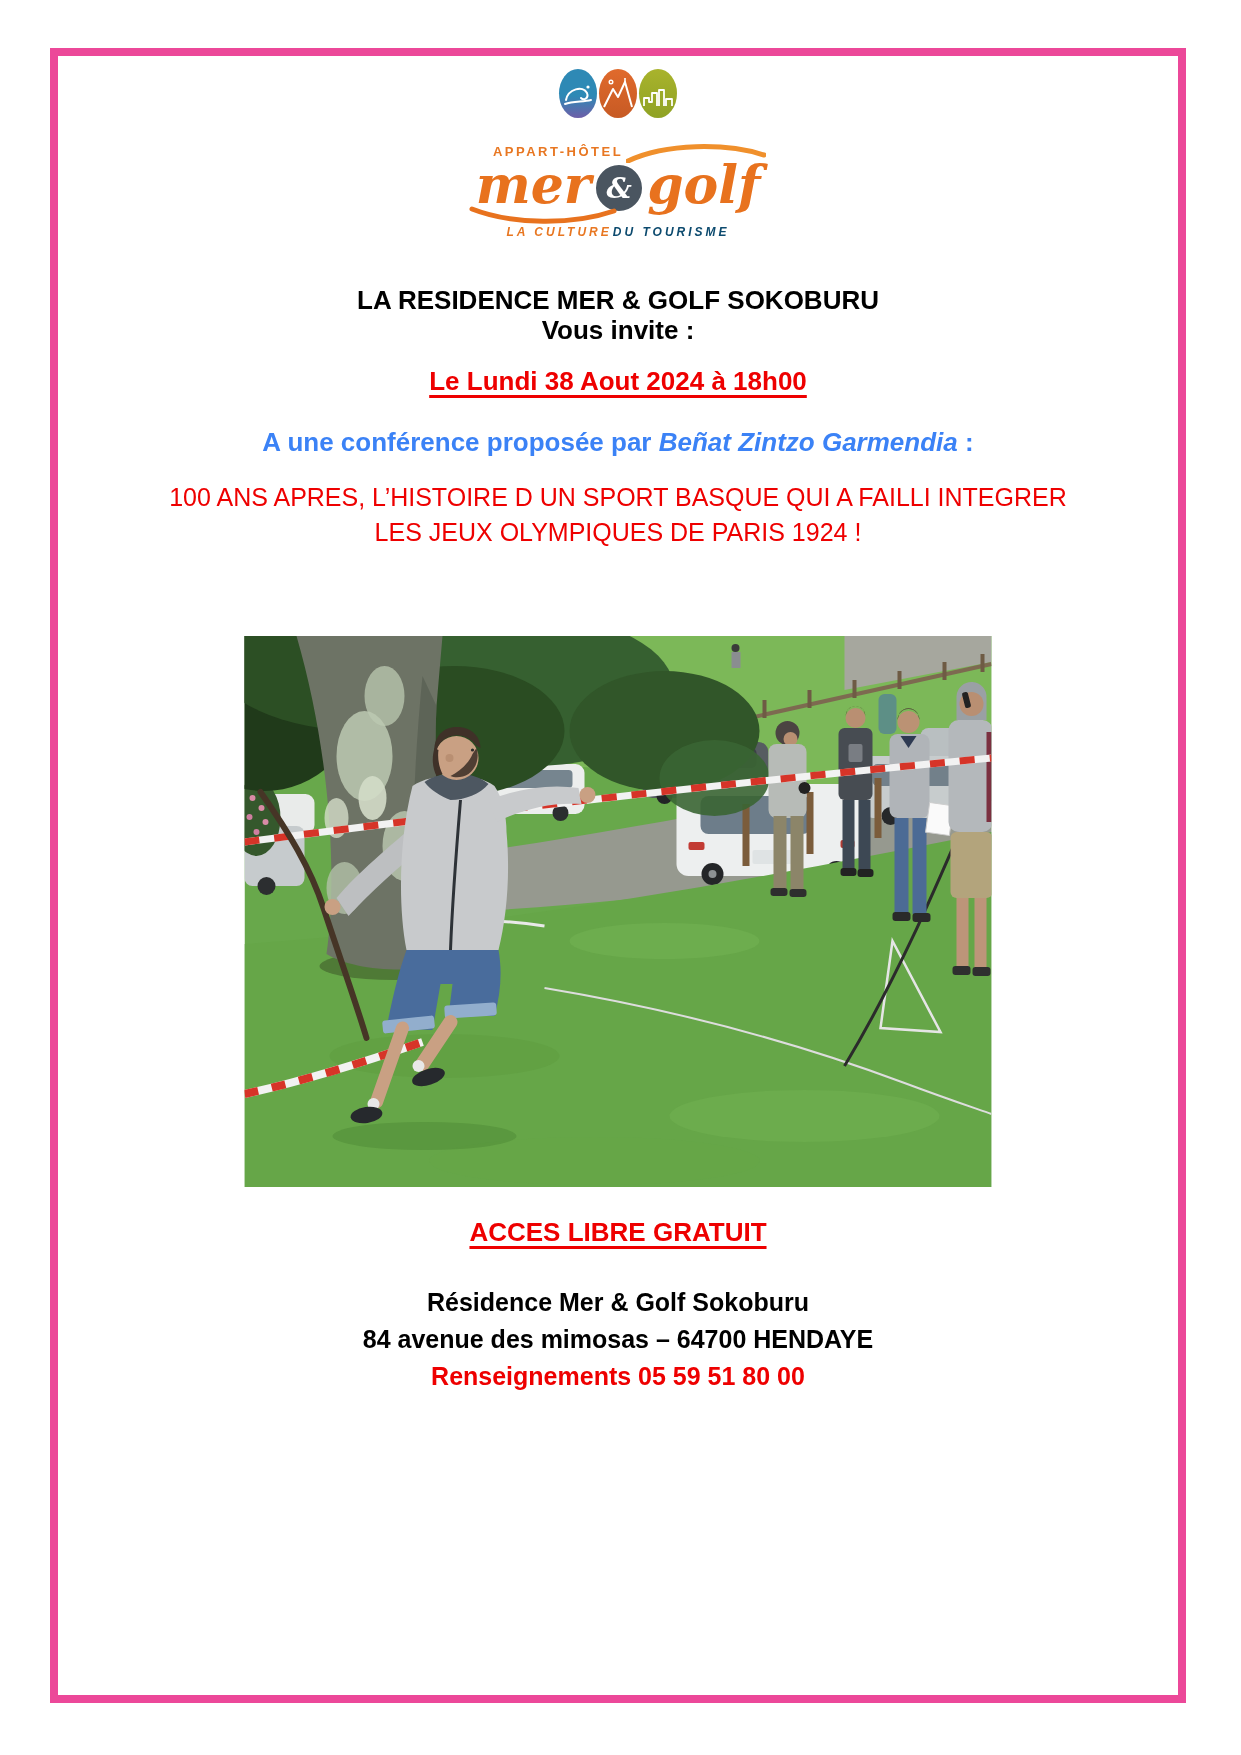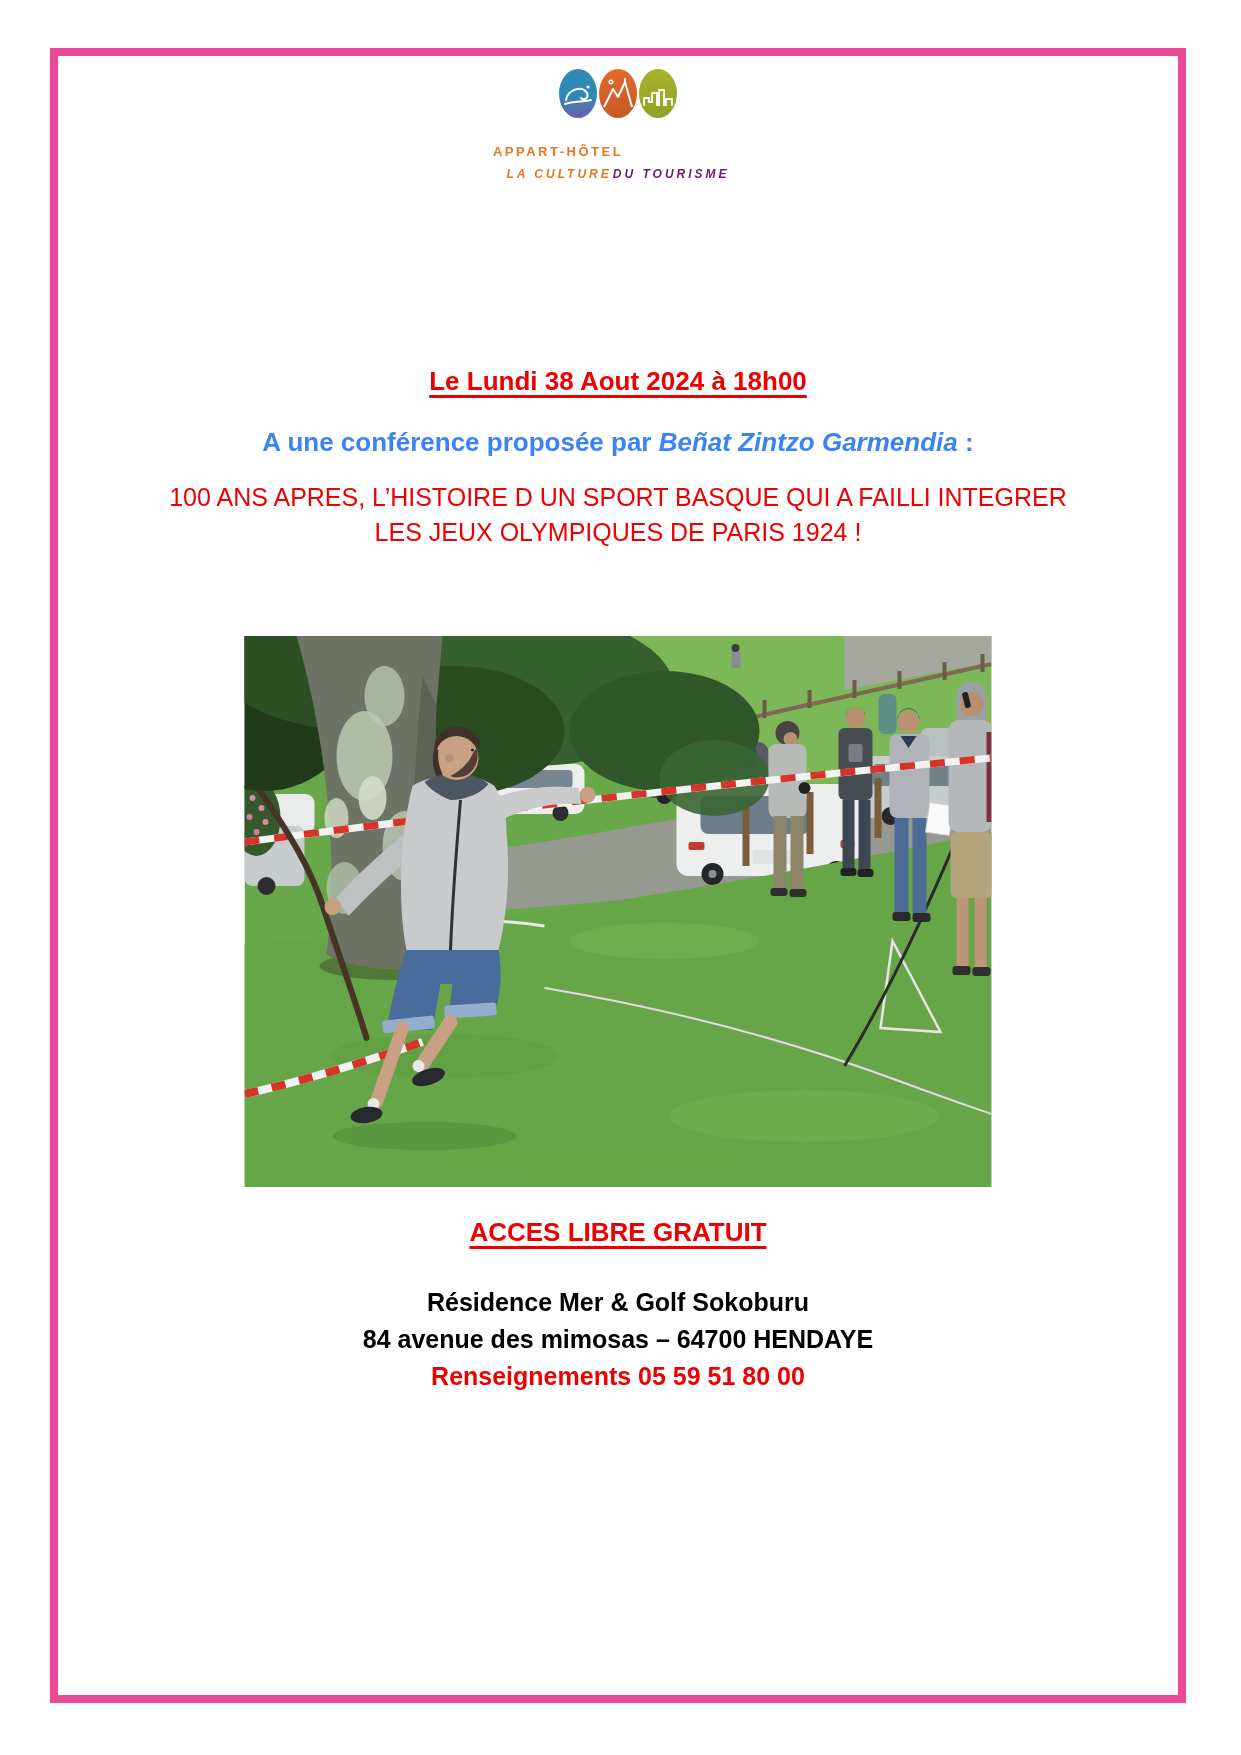--- a/index.html
+++ b/index.html
@@ -21,21 +21,21 @@
   .script-word{font-family:"DejaVu Serif", serif;font-style:italic;font-weight:bold;
                font-size:52px;color:#E8721E;line-height:1;}
   .amp-circle{width:46px;height:46px;border-radius:50%;background:#4A5560;border:3px solid #ffffff;
               display:flex;align-items:center;justify-content:center;margin:6px 2px 0 2px;
               font-family:"DejaVu Serif", serif;font-weight:bold;font-style:italic;
               font-size:28px;color:#ffffff;}
   .swash-bottom{position:absolute;left:-8px;bottom:-8px;}
   .swash-top{position:absolute;right:-6px;top:-12px;}
   .tagline{margin-top:8px;font-size:12px;font-weight:bold;letter-spacing:3px;font-style:italic;}
   .tag-orange{color:#E87722;margin-right:1px;}
-  .tag-gray{color:#701a75;text-align:center;}
+  .tag-gray{color:#0c4a6e;text-align:center;}
 
   
   .title-block{top:229px;font-size:26px;font-weight:bold;color:#000000;line-height:30px;}
   .date-line{top:310px;font-size:26px;font-weight:bold;color:#EE0000;
              text-decoration:underline;text-decoration-thickness:2.5px;text-underline-offset:5px;}
   .conf-line{top:371px;font-size:26px;font-weight:bold;color:#3b82f6;}
   .conf-speaker{font-style:italic;}
   .headline{top:424px;font-size:25px;font-weight:normal;color:#EE0000;line-height:35px;}
   .acces-line{top:1161px;font-size:26px;font-weight:bold;color:#EE0000;
               text-decoration:underline;text-decoration-thickness:2.5px;text-underline-offset:5px;}
@@ -68,25 +68,40 @@
             <circle cx="9" cy="8" r="1.8" stroke="#ffffff" stroke-width="1.4" fill="none"></circle>
           </svg>
         </div>
         <div class="logo-circle c-green">
           <svg width="32" height="40" viewBox="0 0 32 40">
             <path d="M2 32 V24 H7 V28 H10 V19 H15 V32 M17 32 V16 H22 V32 M24 32 V25 H30 V32" stroke="#ffffff" stroke-width="1.8" fill="none" stroke-linejoin="round"></path>
           </svg>
         </div>
       </div>
       <div class="brand-top">APPART-HÔTEL</div>
+      <div class="script-wrap">
+        <svg class="swash-bottom" width="150" height="20" viewBox="0 0 150 20">
+          <path d="M4 4 C 45 20, 105 20, 146 6" stroke="#E8721E" stroke-width="5" fill="none" stroke-linecap="round"></path>
+        </svg>
+        <svg class="swash-top" width="140" height="22" viewBox="0 0 140 22">
+          <path d="M2 20 C 40 2, 100 2, 138 14" stroke="#F0902C" stroke-width="5" fill="none" stroke-linecap="round"></path>
+        </svg>
+        <span class="script-word">mer</span>
+        <span class="amp-circle">&amp;</span>
+        <span class="script-word">golf</span>
+      </div>
       <div class="tagline">
         <span class="tag-orange">LA CULTURE</span><span class="tag-gray">DU TOURISME</span>
       </div>
     </div>
 
+    <div class="abs title-block">
+      <div>LA RESIDENCE MER &amp; GOLF SOKOBURU</div>
+      <div>Vous invite :</div>
+    </div>
 
     <div class="abs date-line">Le Lundi 38 Aout 2024 à 18h00</div>
 
     <div class="abs conf-line">
       <span>A une conférence proposée par </span><span class="conf-speaker">Beñat Zintzo Garmendia</span><span> :</span>
     </div>
 
     <div class="abs headline">
       <div>100 ANS APRES, L’HISTOIRE D UN SPORT BASQUE QUI A FAILLI INTEGRER</div>
       <div>LES JEUX OLYMPIQUES DE PARIS 1924 !</div>

